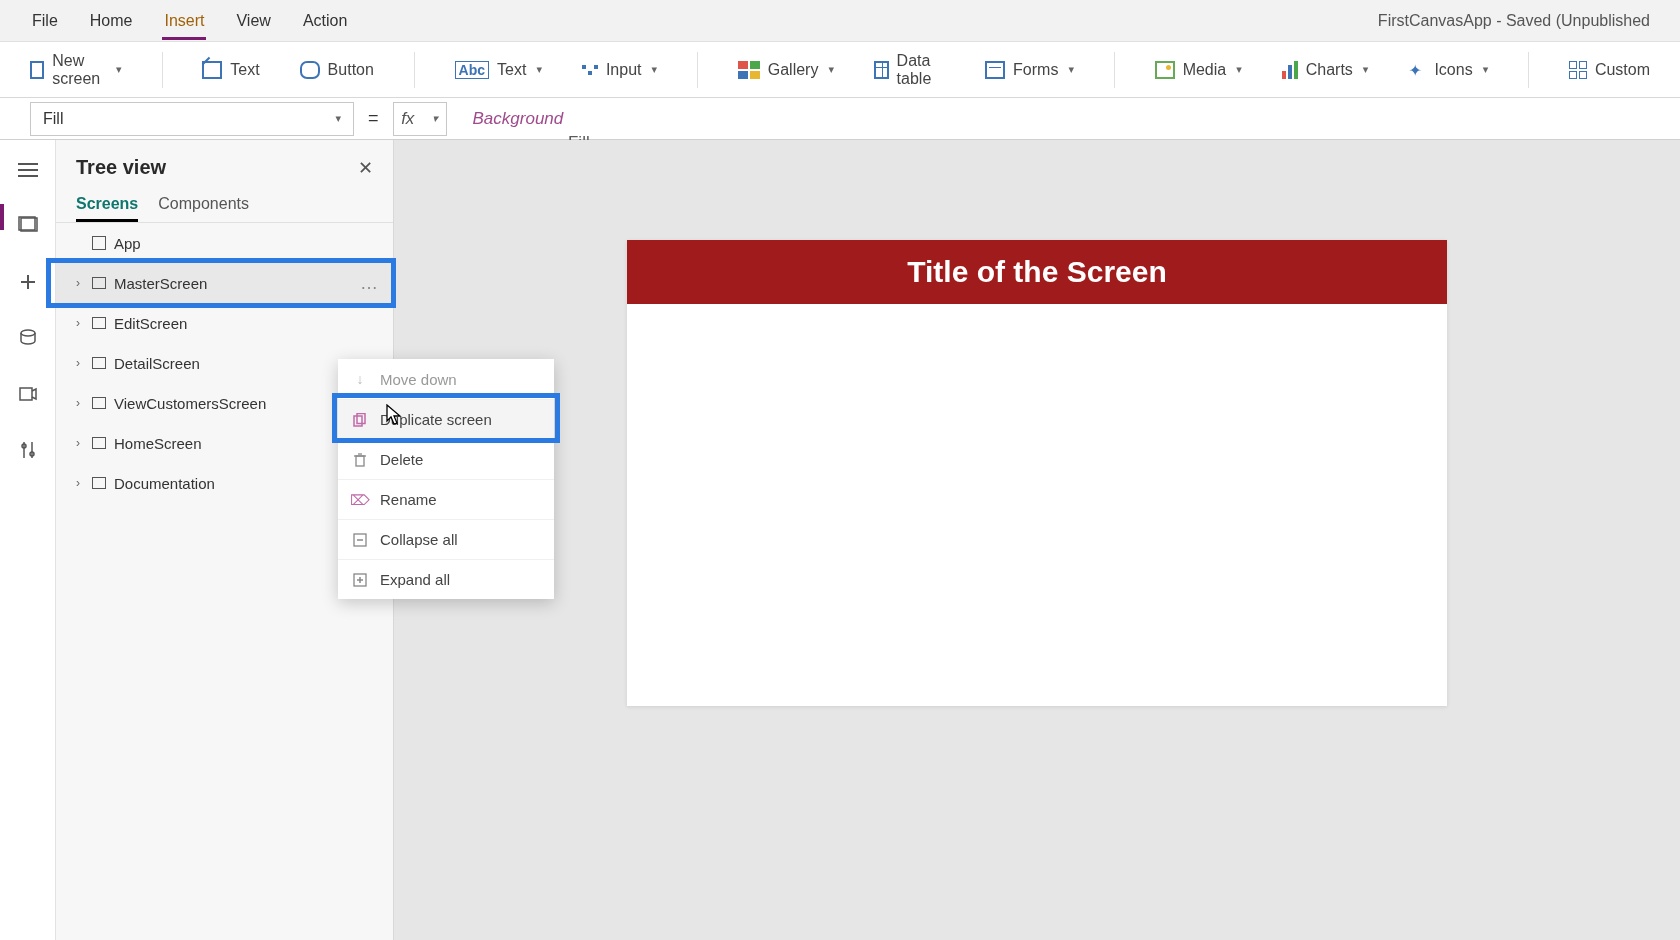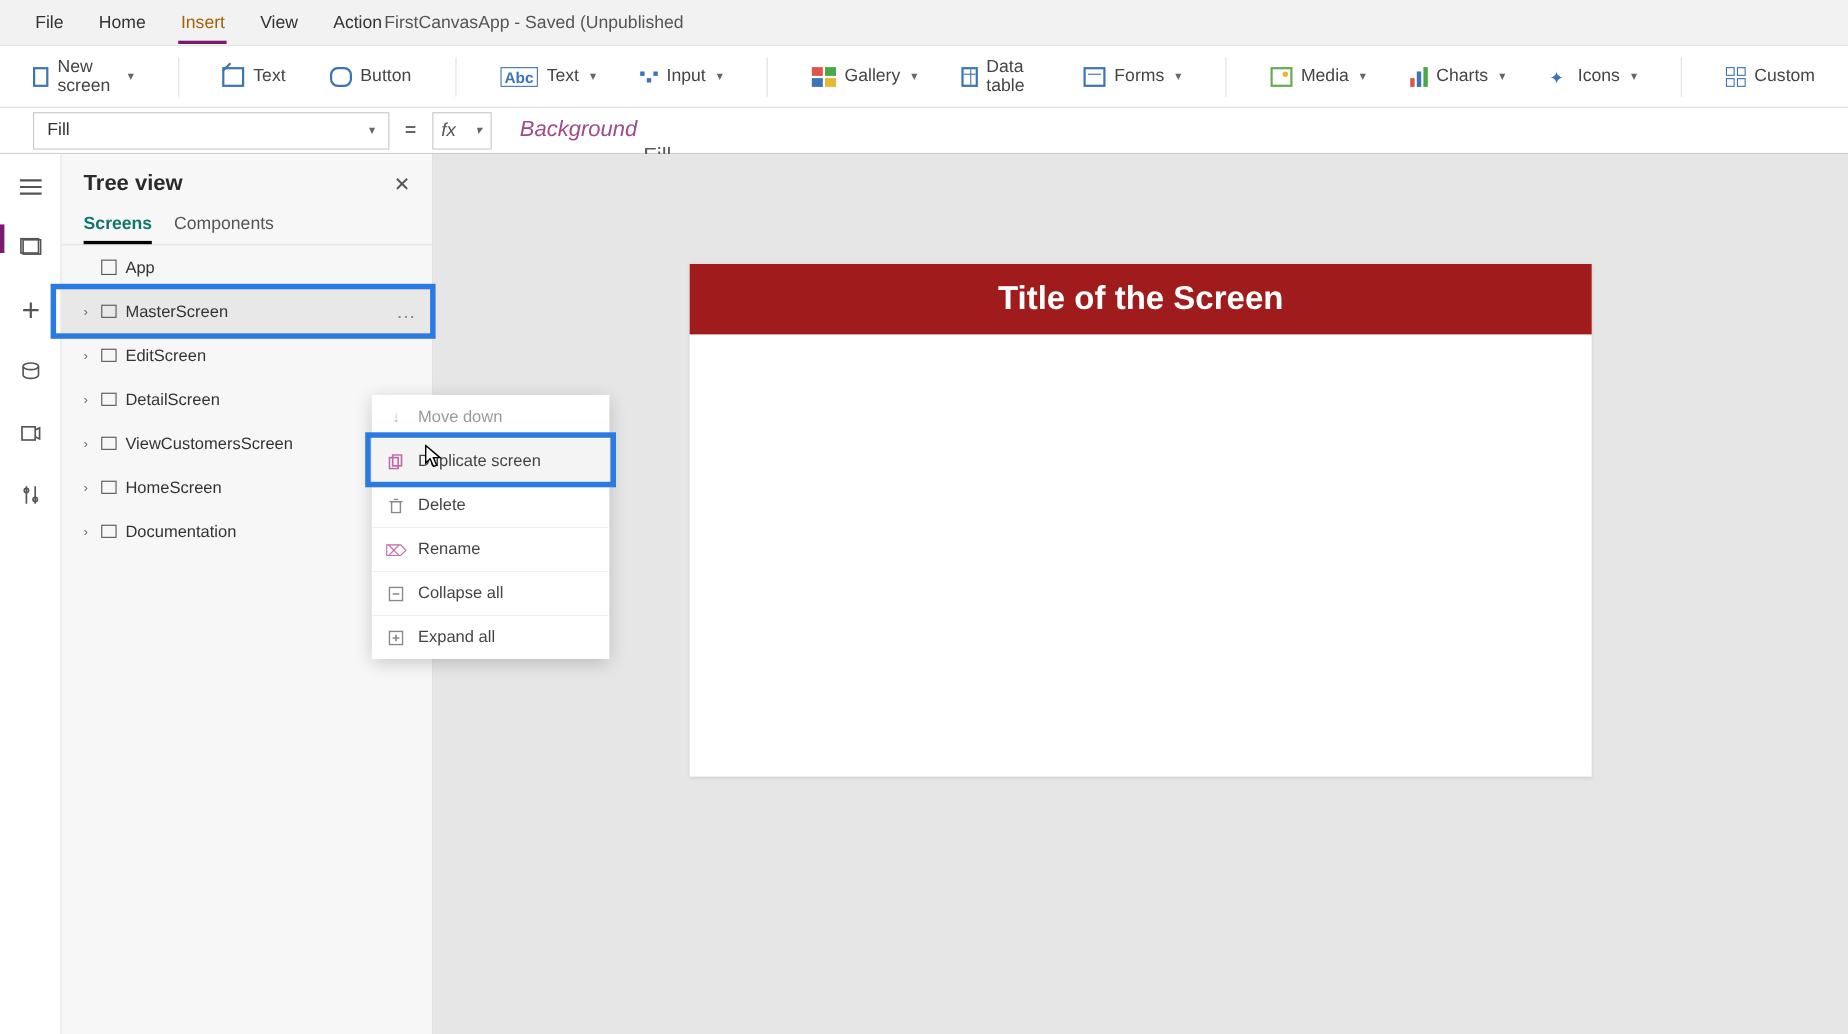--- a/index.html
+++ b/index.html
@@ -1,37 +1,37 @@
 <!DOCTYPE html>
 <html><head>
 <meta charset="utf-8">
 <style>
 * { box-sizing: border-box; margin: 0; padding: 0; font-family: "Segoe UI", Arial, sans-serif; }
 body { background: #f5f5f5; width: 1680px; height: 940px; overflow: hidden; color: #333; }
 
 
-.menubar { height: 42px; background: #f2f2f2; display: flex; align-items: center; padding: 0 30px; border-bottom: 1px solid #e0e0e0; justify-content: flex-start; }
+.menubar { height: 42px; background: #f2f2f2; display: flex; align-items: center; padding: 0 30px; border-bottom: 1px solid #e0e0e0; justify-content: space-between; }
 .menubar-left { display: flex; align-items: center; gap: 28px; }
 .menu-item { font-size: 16px; color: #333; cursor: pointer; padding: 10px 2px; }
 .menu-item.active { color: #a16207; border-bottom: 3px solid #7a1b6f; padding-bottom: 7px; }
 .menubar-right { font-size: 16px; color: #555; }
 
 
 .ribbon { height: 56px; background: #fff; border-bottom: 1px solid #d8d8d8; display: flex; align-items: center; padding: 0 30px; gap: 40px; }
 .ribbon-item { display: flex; align-items: center; gap: 8px; font-size: 16px; color: #444; cursor: pointer; }
 .ribbon-item .ico { width: 20px; height: 18px; display: inline-block; }
 .chev-down { font-size: 11px; color: #666; margin-left: 2px; }
 .ribbon-divider { width: 1px; height: 36px; background: #e0e0e0; }
 
 
 .formula-bar { height: 42px; background: #fff; border-bottom: 1px solid #d0d0d0; display: flex; align-items: center; padding: 0 30px; gap: 14px; }
 .prop-select { width: 324px; height: 34px; border: 1px solid #c8c8c8; background: #fff; display: flex; align-items: center; justify-content: space-between; padding: 0 12px; font-size: 16px; }
 .equals { font-size: 18px; color: #333; font-weight: 500; }
 .fx-box { width: 54px; height: 34px; border: 1px solid #c8c8c8; background: #fff; display: flex; align-items: center; justify-content: center; font-style: italic; font-size: 17px; color: #555; gap: 16px; }
-.formula-input { flex: 1; height: 34px; background: #fff; display: flex; align-items: center; padding: 0 12px; font-size: 20px; font-family: Consolas, monospace; }
+.formula-input { flex: 1; height: 34px; background: #fff; display: flex; align-items: center; padding: 0 12px; font-size: 17px; font-family: Consolas, monospace; }
 .fx-obj { color: #a04a8c; font-style: italic; }
 .fx-prop { color: #5b5b5b; margin-top: 48px; }
 
 
 .main { display: flex; height: calc(100% - 140px); }
 .leftrail { width: 56px; background: #fff; border-right: 1px solid #e2e2e2; display: flex; flex-direction: column; align-items: center; padding-top: 16px; gap: 28px; position: relative; }
 .rail-btn { width: 28px; height: 28px; display: flex; align-items: center; justify-content: center; color: #555; cursor: pointer; }
 .rail-indicator { position: absolute; left: 0; top: 64px; width: 4px; height: 26px; background: #7a1b6f; }
 
 

